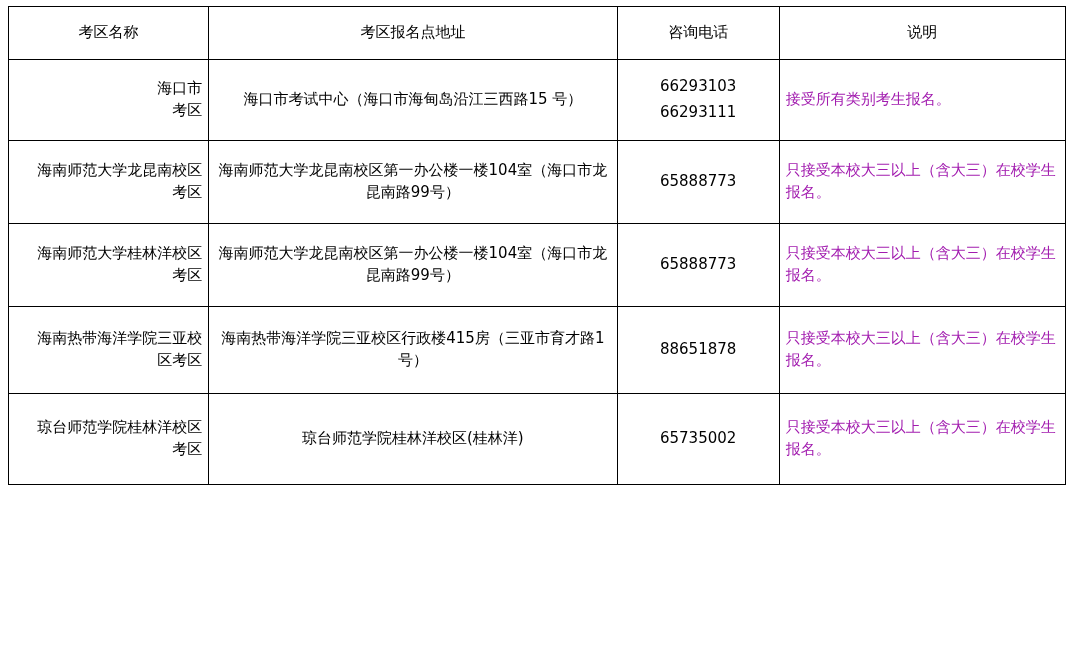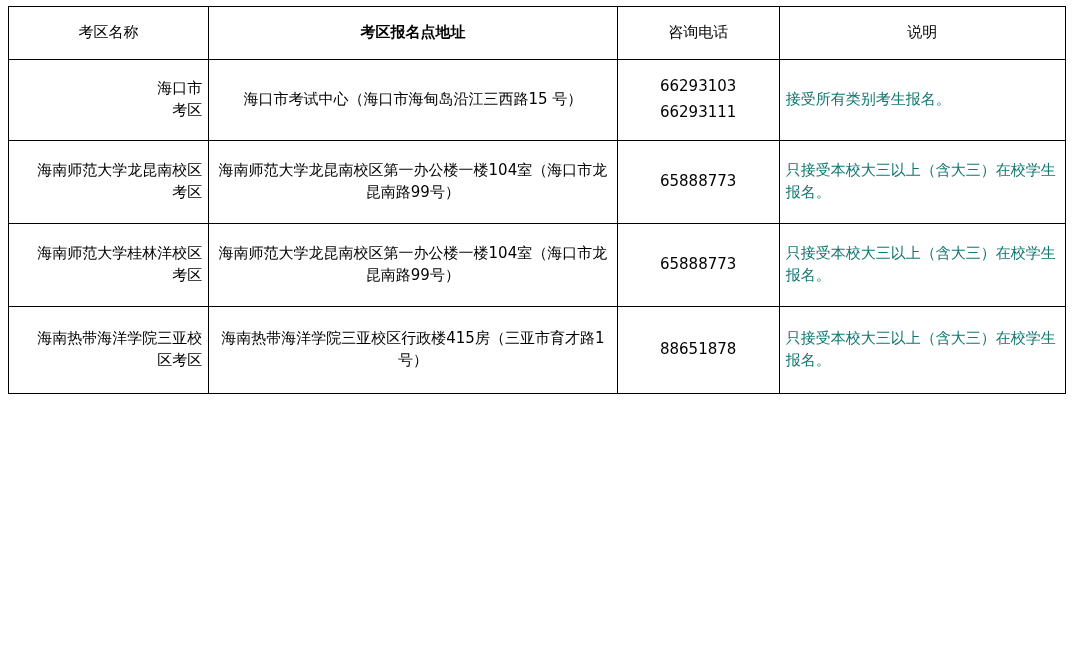--- a/index.html
+++ b/index.html
@@ -38,21 +38,21 @@
   col.c-address  { width: 408px; }
   col.c-phone    { width: 162px; }
   col.c-note     { width: 286px; }
 
   thead td {
     text-align: center;
     height: 44px;
     font-size: 16px;
   }
   thead td.h-address {
-    font-weight: bold;
+    font-weight: normal;
   }
   .cell-district {
     text-align: center;
     font-size: 15px;
   }
   .cell-district .line {
     display: block;
     text-align: right;
   }
   .cell-address {
@@ -63,21 +63,21 @@
     text-align: center;
     font-size: 15px;
   }
   .cell-phone .line {
     display: block;
     margin: 4px 0;
   }
   .cell-note {
     text-align: left;
     font-size: 15px;
-    color: #0f766e;
+    color: #a21caf;
   }
   .row-1 td { height: 72px; }
   .row-2 td { height: 62px; }
   .row-3 td { height: 92px; }
   .row-4 td { height: 74px; }
   .row-5 td { height: 74px; }
   .row-6 td { height: 78px; }
   .row-7 td { height: 82px; }
 </style>
 </head>
@@ -145,16 +145,27 @@
           <span class="line">海南热带海洋学院三亚校</span>
           <span class="line">区考区</span>
         </td>
         <td class="cell-address">海南热带海洋学院三亚校区行政楼415房（三亚市育才路1号）</td>
         <td class="cell-phone">
           <span class="line">88651878</span>
         </td>
         <td class="cell-note">只接受本校大三以上（含大三）在校学生报名。</td>
       </tr>
 
+      <tr class="row-7">
+        <td class="cell-district">
+          <span class="line">琼台师范学院桂林洋校区</span>
+          <span class="line">考区</span>
+        </td>
+        <td class="cell-address">琼台师范学院桂林洋校区(桂林洋)</td>
+        <td class="cell-phone">
+          <span class="line">65735002</span>
+        </td>
+        <td class="cell-note">只接受本校大三以上（含大三）在校学生报名。</td>
+      </tr>
 
     </tbody>
   </table>
 </div>
 
 </body></html>

